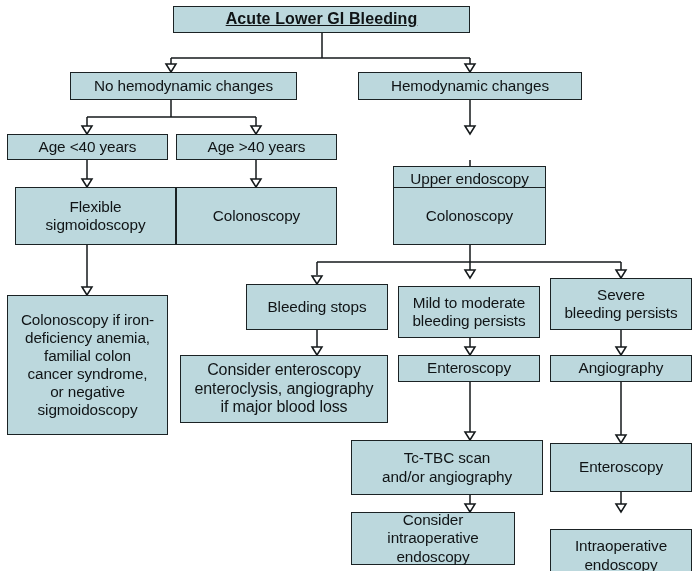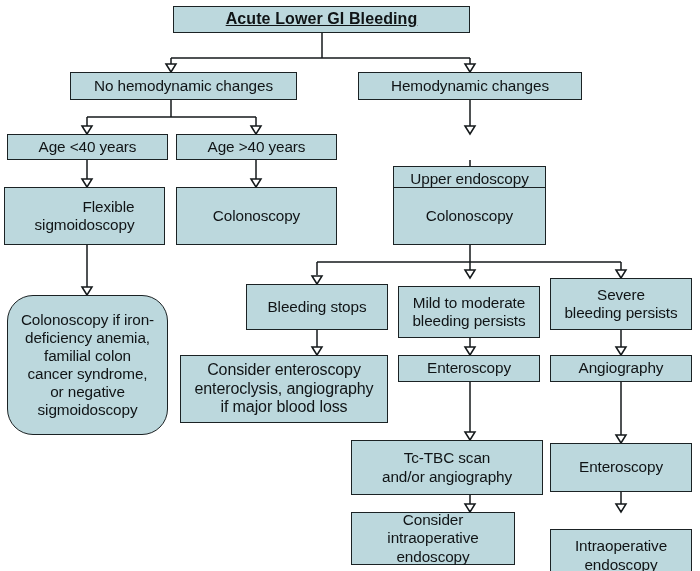--- a/index.html
+++ b/index.html
@@ -126,28 +126,28 @@
   <div class="node" style="left:58px; top:72px; width:227px; height:28px;margin-left:12px;">No hemodynamic changes</div>
 
   <div class="node" style="left:358px; top:72px; width:224px; height:28px;">Hemodynamic changes</div>
 
   <div class="node" style="left:7px; top:134px; width:161px; height:26px;">Age &lt;40 years</div>
 
   <div class="node" style="left:176px; top:134px; width:161px; height:26px;">Age &gt;40 years</div>
 
   <div class="node" style="left:393px; top:134px; width:153px; height:26px;margin-top:32px;">Upper endoscopy</div>
 
-  <div class="node" style="left:4px; top:187px; width:161px; height:58px;text-align:right;">Flexible
+  <div class="node" style="left:15px; top:187px; width:161px; height:58px;">Flexible
 sigmoidoscopy</div>
 
   <div class="node" style="left:176px; top:187px; width:161px; height:58px;">Colonoscopy</div>
 
   <div class="node" style="left:393px; top:187px; width:153px; height:58px;">Colonoscopy</div>
 
-  <div class="node" style="left:7px; top:295px; width:161px; height:140px;border-radius:26px;">Colonoscopy if iron-
+  <div class="node" style="left:7px; top:295px; width:161px; height:140px;">Colonoscopy if iron-
 deficiency anemia,
 familial colon
 cancer syndrome,
 or negative
 sigmoidoscopy</div>
 
   <div class="node" style="left:246px; top:284px; width:142px; height:46px;">Bleeding stops</div>
 
   <div class="node" style="left:398px; top:286px; width:142px; height:52px;">Mild to moderate
 bleeding persists</div>

